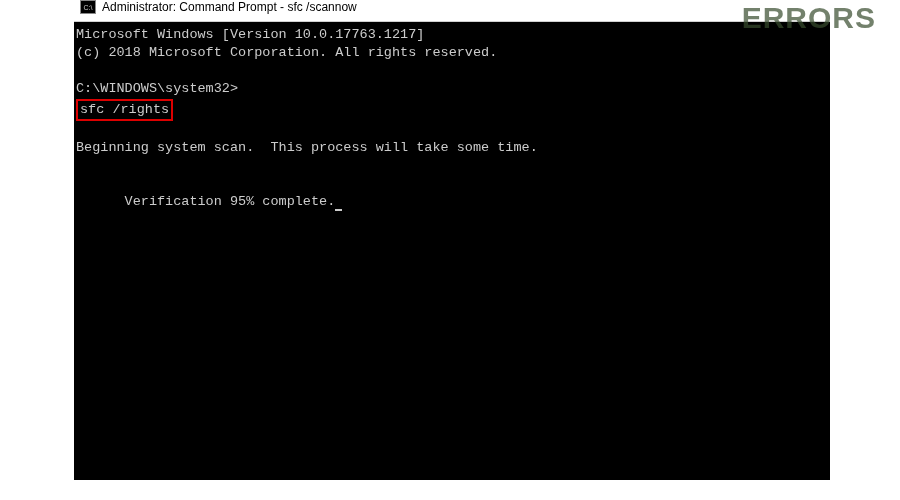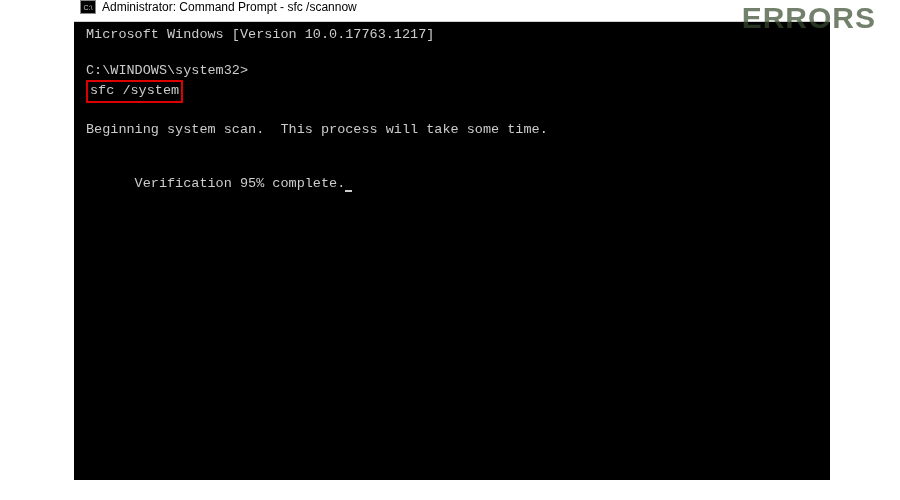--- a/index.html
+++ b/index.html
@@ -46,21 +46,21 @@
       line-height: 1;
     }
     .titlebar-text {
       font-size: 12px;
       color: #000000;
       font-family: 'Segoe UI', Arial, sans-serif;
     }
     .terminal {
       background: #000000;
       height: calc(100% - 22px);
-      padding: 4px 12px;
+      padding: 4px 2px;
       font-family: 'Consolas', 'Courier New', monospace;
       font-size: 13.5px;
       color: #cccccc;
       line-height: 1.35;
       position: relative;
     }
     .terminal-line {
       white-space: pre;
     }
     .prompt-line {
@@ -112,24 +112,25 @@
 
 <div class="outer-container">
   <div class="titlebar">
     <div class="window-icon">
       <span class="window-icon-text">C:\</span>
     </div>
     <span class="titlebar-text">Administrator: Command Prompt - sfc  /scannow</span>
   </div>
   <div class="terminal">
     <div class="terminal-line">Microsoft Windows [Version 10.0.17763.1217]</div>
+    <div class="terminal-line">(c) 2018 Microsoft Corporation. All rights reserved.</div>
     <div class="blank"></div>
     <div class="prompt-line">
       <span class="prompt-path">C:\WINDOWS\system32&gt;</span>
-      <span class="command-box">sfc /system</span>
+      <span class="command-box">sfc /rights</span>
     </div>
     <div class="blank"></div>
     <div class="terminal-line">Beginning system scan.  This process will take some time.</div>
     <div class="blank"></div>
     <div class="terminal-line">
       <span>Verification 95% complete.</span><span class="cursor"></span>
     </div>
   </div>
 </div>
 

